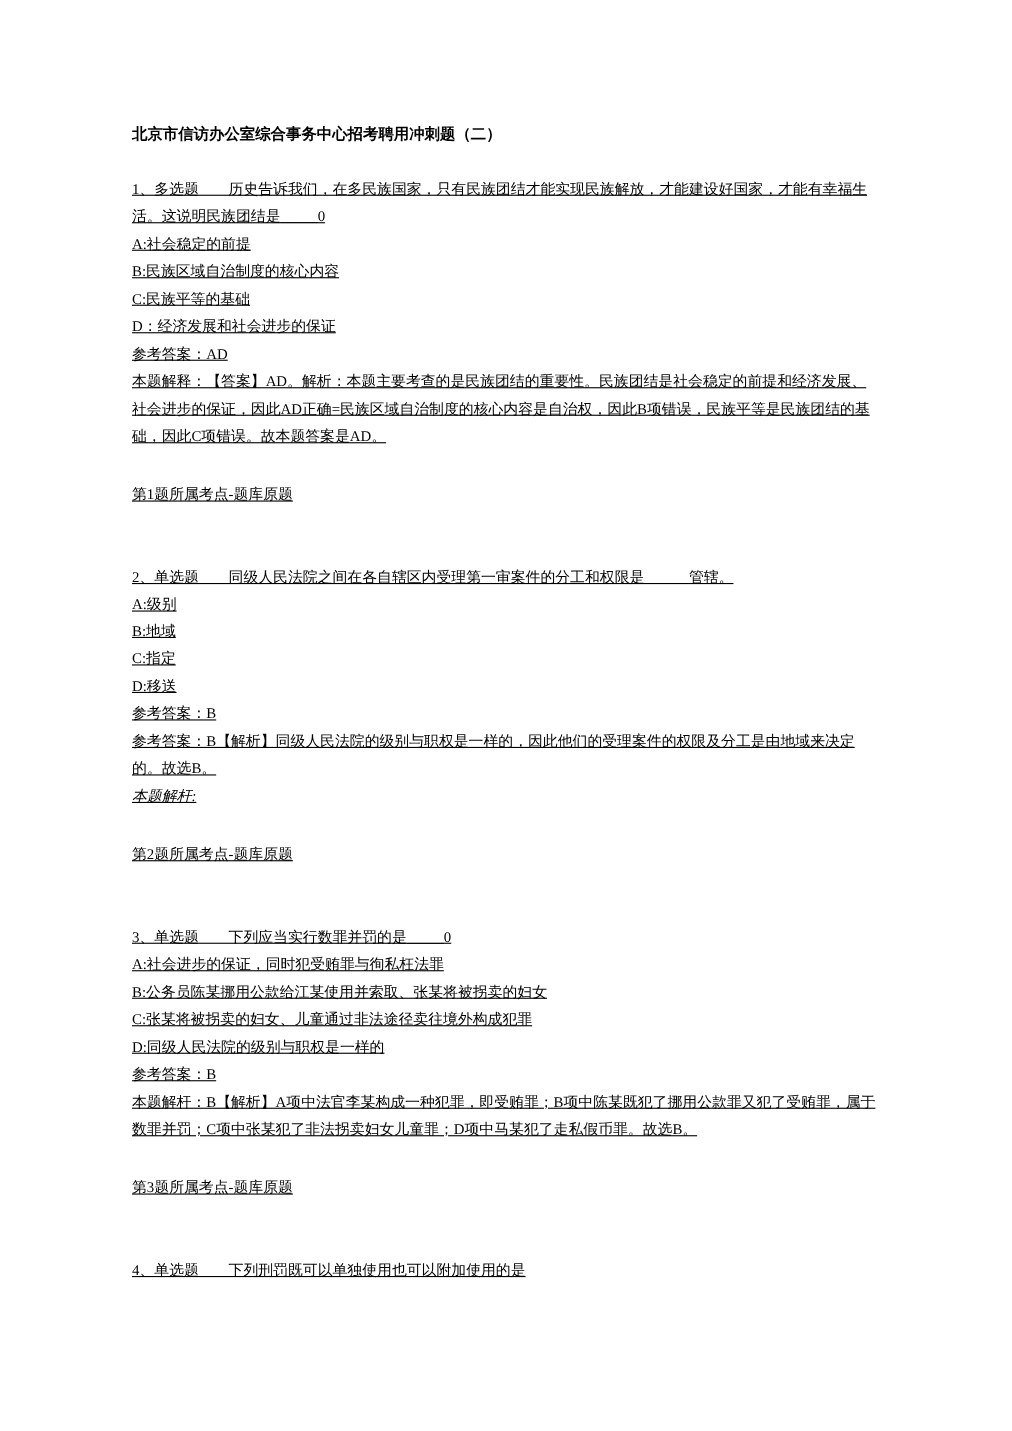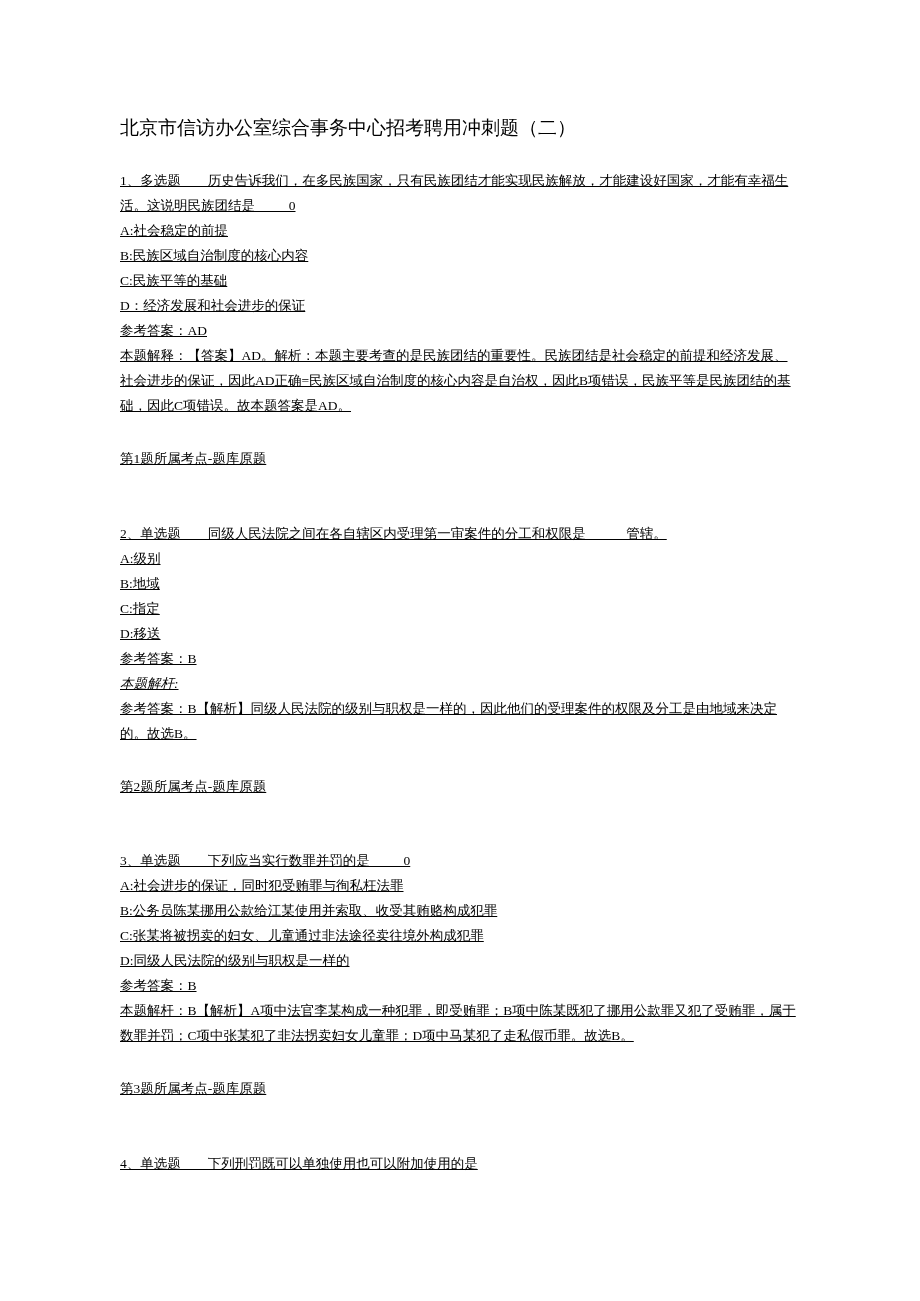--- a/index.html
+++ b/index.html
@@ -9,22 +9,22 @@
     width: 920px;
     font-family: "SimSun", "宋体", serif;
     color: #000000;
   }
   .page {
     padding: 110px 120px 60px 120px;
     font-size: 13.5px;
     line-height: 1.85;
   }
   .title {
-    font-size: 19px;
-    font-weight: normal;
+    font-size: 14px;
+    font-weight: bold;
     margin-bottom: 24px;
     font-family: "SimSun", "宋体", serif;
   }
   .block {
     margin-bottom: 50px;
   }
   .line {
     display: block;
     text-decoration: underline;
   }
@@ -53,29 +53,29 @@
     <span class="line topic">第1题所属考点-题库原题</span>
   </div>
 
   <div class="block">
     <span class="line">2、单选题  同级人民法院之间在各自辖区内受理第一审案件的分工和权限是   管辖。</span>
     <span class="line">A:级别</span>
     <span class="line">B:地域</span>
     <span class="line">C:指定</span>
     <span class="line">D:移送</span>
     <span class="line">参考答案：B</span>
+    <span class="line">参考答案：B【解析】同级人民法院的级别与职权是一样的，因此他们的受理案件的权限及分工是由地域来决定的。故选B。</span>
     <span class="line italic">本题解杆:</span>
-    <span class="line">参考答案：B【解析】同级人民法院的级别与职权是一样的，因此他们的受理案件的权限及分工是由地域来决定的。故选B。</span>
     <span class="line topic">第2题所属考点-题库原题</span>
   </div>
 
   <div class="block">
     <span class="line">3、单选题  下列应当实行数罪并罚的是_____0</span>
     <span class="line">A:社会进步的保证，同时犯受贿罪与徇私枉法罪</span>
-    <span class="line">B:公务员陈某挪用公款给江某使用并索取、收受其贿赂构成犯罪</span>
+    <span class="line">B:公务员陈某挪用公款给江某使用并索取、张某将被拐卖的妇女</span>
     <span class="line">C:张某将被拐卖的妇女、儿童通过非法途径卖往境外构成犯罪</span>
     <span class="line">D:同级人民法院的级别与职权是一样的</span>
     <span class="line">参考答案：B</span>
     <span class="line">本题解杆：B【解析】A项中法官李某构成一种犯罪，即受贿罪；B项中陈某既犯了挪用公款罪又犯了受贿罪，属于数罪并罚；C项中张某犯了非法拐卖妇女儿童罪；D项中马某犯了走私假币罪。故选B。</span>
     <span class="line topic">第3题所属考点-题库原题</span>
   </div>
 
   <div class="block">
     <span class="line">4、单选题  下列刑罚既可以单独使用也可以附加使用的是</span>
   </div>

